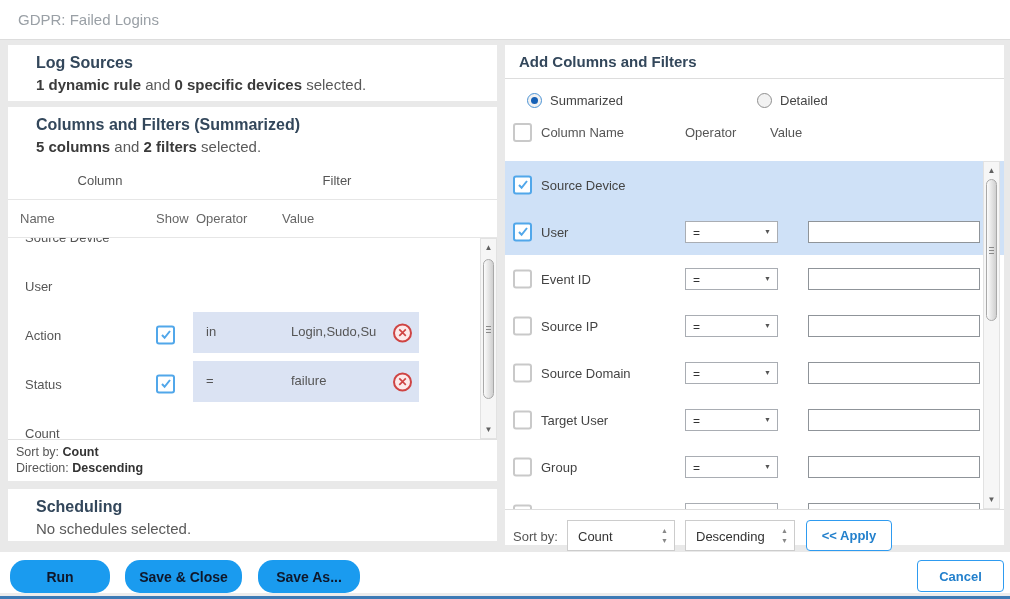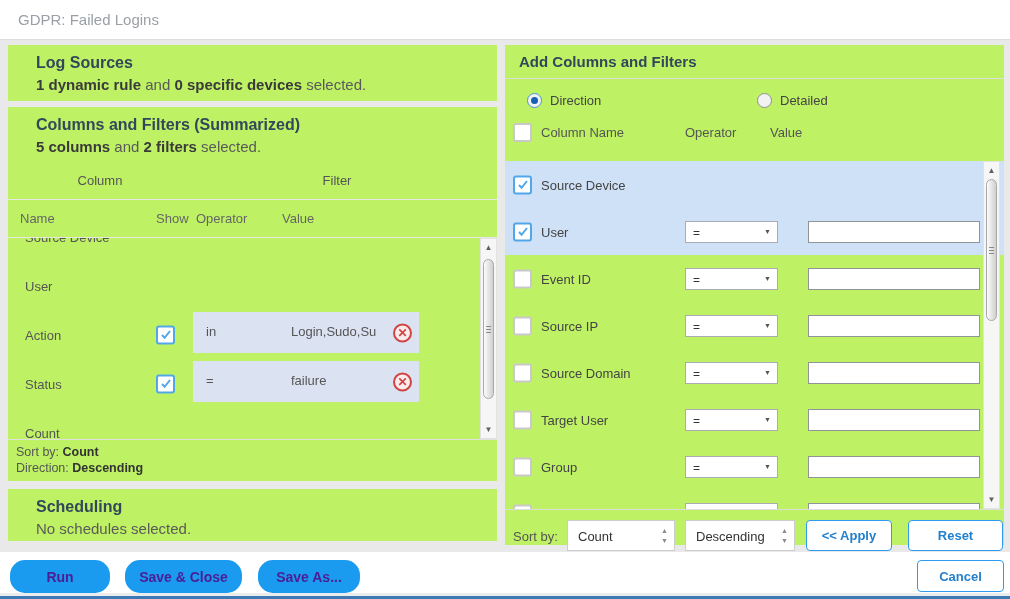--- a/index.html
+++ b/index.html
@@ -7,21 +7,21 @@
   #app { position:relative; width:1010px; height:599px; background:#e9e9e9; overflow:hidden; margin:0 auto; }
 
   
   .topbar { position:absolute; left:0; top:0; width:1010px; height:40px; background:#fff; border-bottom:1px solid #ddd; }
   .doc-title { position:absolute; left:18px; top:11px; font-size:15px; color:#9aa0a6; }
   .btn-outline { background:#fff; border:1px solid #2e9bf0; border-radius:4px; color:#2380cc; font-size:13px;
                  display:flex; align-items:center; justify-content:center; cursor:pointer; }
   .properties-btn { position:absolute; right:6px; top:6px; width:102px; height:28px; }
 
   
-  .card { position:absolute; background:#bef264; }
+  .card { position:absolute; background:#ffffff; }
   .card h2 { font-size:16px; font-weight:bold; color:#33475b; }
   .card .sub { font-size:15px; color:#5a5a5a; margin-top:4px; }
   .card .sub b { color:#3a3a3a; }
 
   .card-log      { left:8px; top:45px;  width:489px; height:56px; padding:9px 0 0 28px; }
   .card-colfil   { left:8px; top:107px; width:489px; height:56px; padding:9px 16px 0 28px; }
   .card-table    { left:8px; top:163px; width:489px; height:318px; }
   .card-sched    { left:8px; top:489px; width:489px; height:52px; padding:9px 0 12px 28px; }
 
   
@@ -96,21 +96,21 @@
   .spin .stxt { position:absolute; left:10px; top:8px; }
   .spin .sarr { position:absolute; right:6px; top:5px; font-size:7px; color:#888; line-height:10px; text-align:center; }
   .spin-count { left:62px; width:108px; }
   .spin-dir   { left:180px; width:110px; }
   .apply-btn  { position:absolute; left:301px; top:10px; width:86px; height:31px; font-weight:bold; }
   .reset-btn  { position:absolute; left:403px; top:10px; width:95px; height:31px; font-weight:bold; }
 
   
   .footer { position:absolute; left:0; top:552px; width:1010px; height:41px; background:#fff; }
   .btn-solid { position:absolute; top:8px; height:33px; background:#1a9bef; border:none; border-radius:15px;
-               color:#4c1d95; font-weight:bold; font-size:14px; display:flex; align-items:center; justify-content:center; cursor:pointer; }
+               color:#0f172a; font-weight:bold; font-size:14px; display:flex; align-items:center; justify-content:center; cursor:pointer; }
   .run-btn  { left:10px;  width:100px; }
   .savec-btn{ left:125px; width:117px; }
   .savea-btn{ left:258px; width:102px; }
   .cancel-btn { position:absolute; left:917px; top:8px; width:87px; height:32px; font-weight:bold; }
   .strip-gray { position:absolute; left:0; top:593px; width:1010px; height:3px; background:#ececec; }
   .strip-blue { position:absolute; left:0; top:596px; width:1010px; height:3px; background:#3d7ab5; }
 
   .checkmark { width:12px; height:12px; display:block; }
 </style>
 </head>
@@ -204,21 +204,21 @@
   </div>
 
   <div class="card card-right">
     <div class="r-head">
       <h2>Add Columns and Filters</h2>
     </div>
 
     <div class="radio-row">
       <div class="radio-item ri-1">
         <span class="radio sel"></span>
-        <span>Direction</span>
+        <span>Summarized</span>
       </div>
       <div class="radio-item ri-2">
         <span class="radio"></span>
         <span>Detailed</span>
       </div>
     </div>
 
     <div class="r-cols">
       <span class="chk off"></span>
       <span class="rc-name">Column Name</span>
@@ -324,21 +324,20 @@
       <span class="lbl">Sort by:</span>
       <div class="spin spin-count">
         <span class="stxt">Count</span>
         <span class="sarr">▲<br>▼</span>
       </div>
       <div class="spin spin-dir">
         <span class="stxt">Descending</span>
         <span class="sarr">▲<br>▼</span>
       </div>
       <button class="btn-outline apply-btn">&lt;&lt; Apply</button>
-      <button class="btn-outline reset-btn">Reset</button>
     </div>
   </div>
 
   <div class="footer">
     <button class="btn-solid run-btn">Run</button>
     <button class="btn-solid savec-btn">Save &amp; Close</button>
     <button class="btn-solid savea-btn">Save As...</button>
     <button class="btn-outline cancel-btn">Cancel</button>
   </div>
   <div class="strip-gray"></div>

